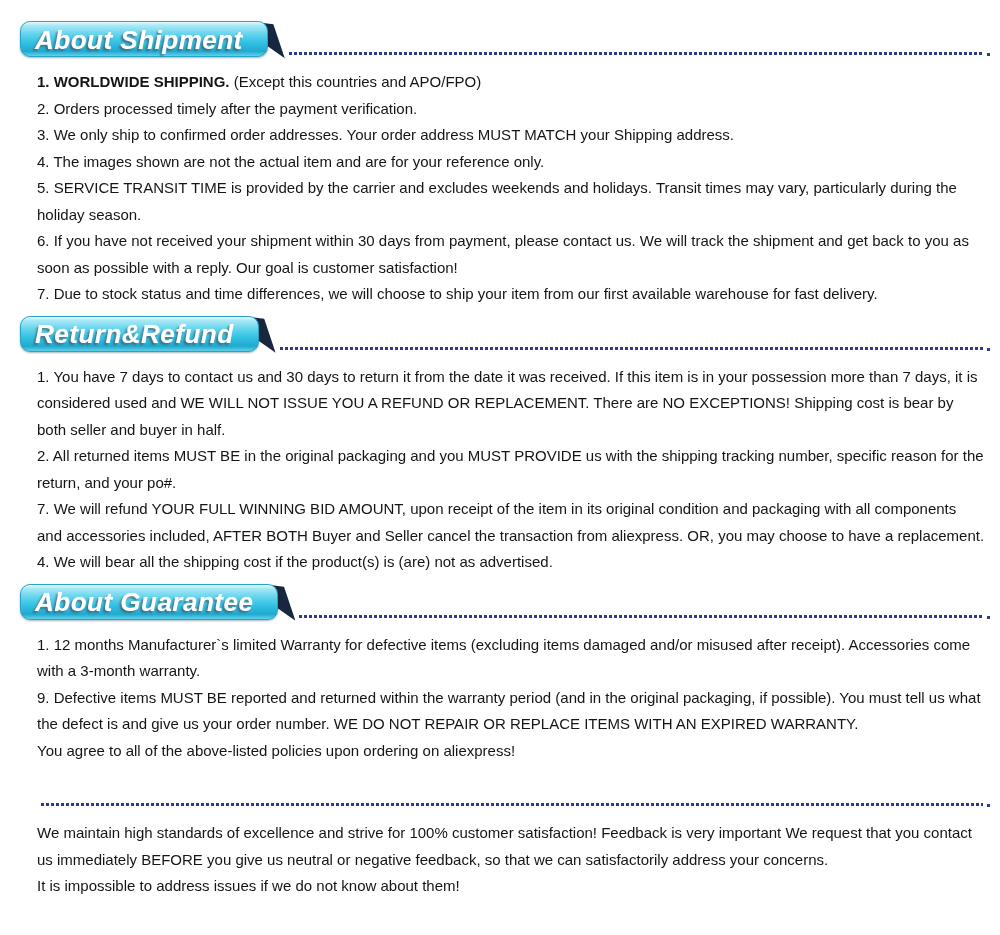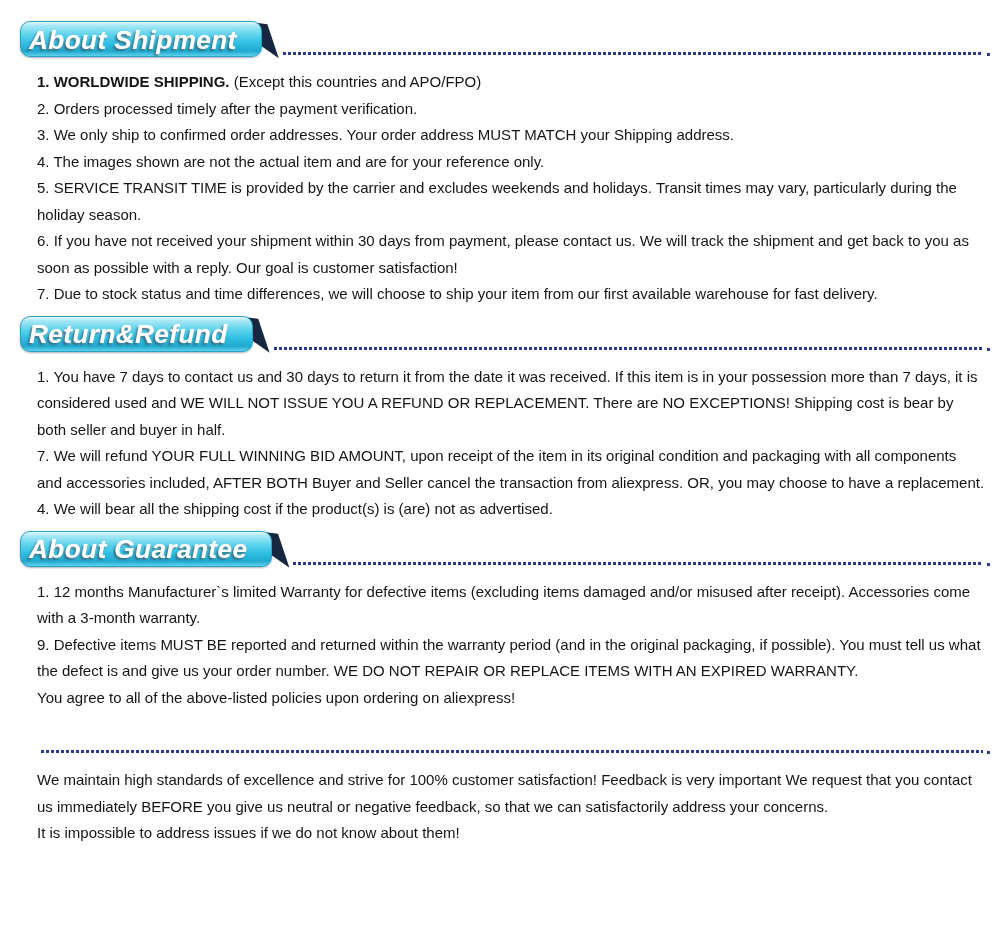--- a/index.html
+++ b/index.html
@@ -40,21 +40,21 @@
     width: 30px;
     height: 37px;
     background: #17273f;
     clip-path: polygon(0% 0%, 62% 6%, 100% 98%, 30% 58%);
     z-index: 1;
   }
   .pill {
     position: relative;
     z-index: 2;
     height: 32px;
-    padding: 2px 18px 0 8px;
+    padding: 2px 18px 0 14px;
     border: 1px solid #2aa2c6;
     border-radius: 10px;
     background: linear-gradient(180deg,
       #e8fbfe 0%, #a9e9f6 10%, #5dd2ec 38%,
       #30bfe2 62%, #21a9cf 86%, #5ed2ea 100%);
     box-shadow: 0 1px 2px rgba(0,40,60,0.35);
     display: flex;
     align-items: center;
   }
   .pill-title {
@@ -132,20 +132,21 @@
         <div class="fold"></div>
         <div class="pill">
           <span class="pill-title">Return&amp;Refund</span>
         </div>
       </div>
       <div class="dash-line"></div>
       <div class="dash-end-dot"></div>
     </div>
     <div class="content">
       <p><span>1. You have 7 days to contact us and 30 days to return it from the date it was received. If this item is in your possession more than 7 days, it is considered used and WE WILL NOT ISSUE YOU A REFUND OR REPLACEMENT. There are NO EXCEPTIONS! Shipping cost is bear by both seller and buyer in half.</span></p>
+      <p><span>2. All returned items MUST BE in the original packaging and you MUST PROVIDE us with the shipping tracking number, specific reason for the return, and your po#.</span></p>
       <p><span>7. We will refund YOUR FULL WINNING BID AMOUNT, upon receipt of the item in its original condition and packaging with all components and accessories included, AFTER BOTH Buyer and Seller cancel the transaction from aliexpress. OR, you may choose to have a replacement.</span></p>
       <p><span>4. We will bear all the shipping cost if the product(s) is (are) not as advertised.</span></p>
     </div>
   </div>
 
   <div class="section">
     <div class="banner-row">
       <div class="banner">
         <div class="fold"></div>
         <div class="pill">

